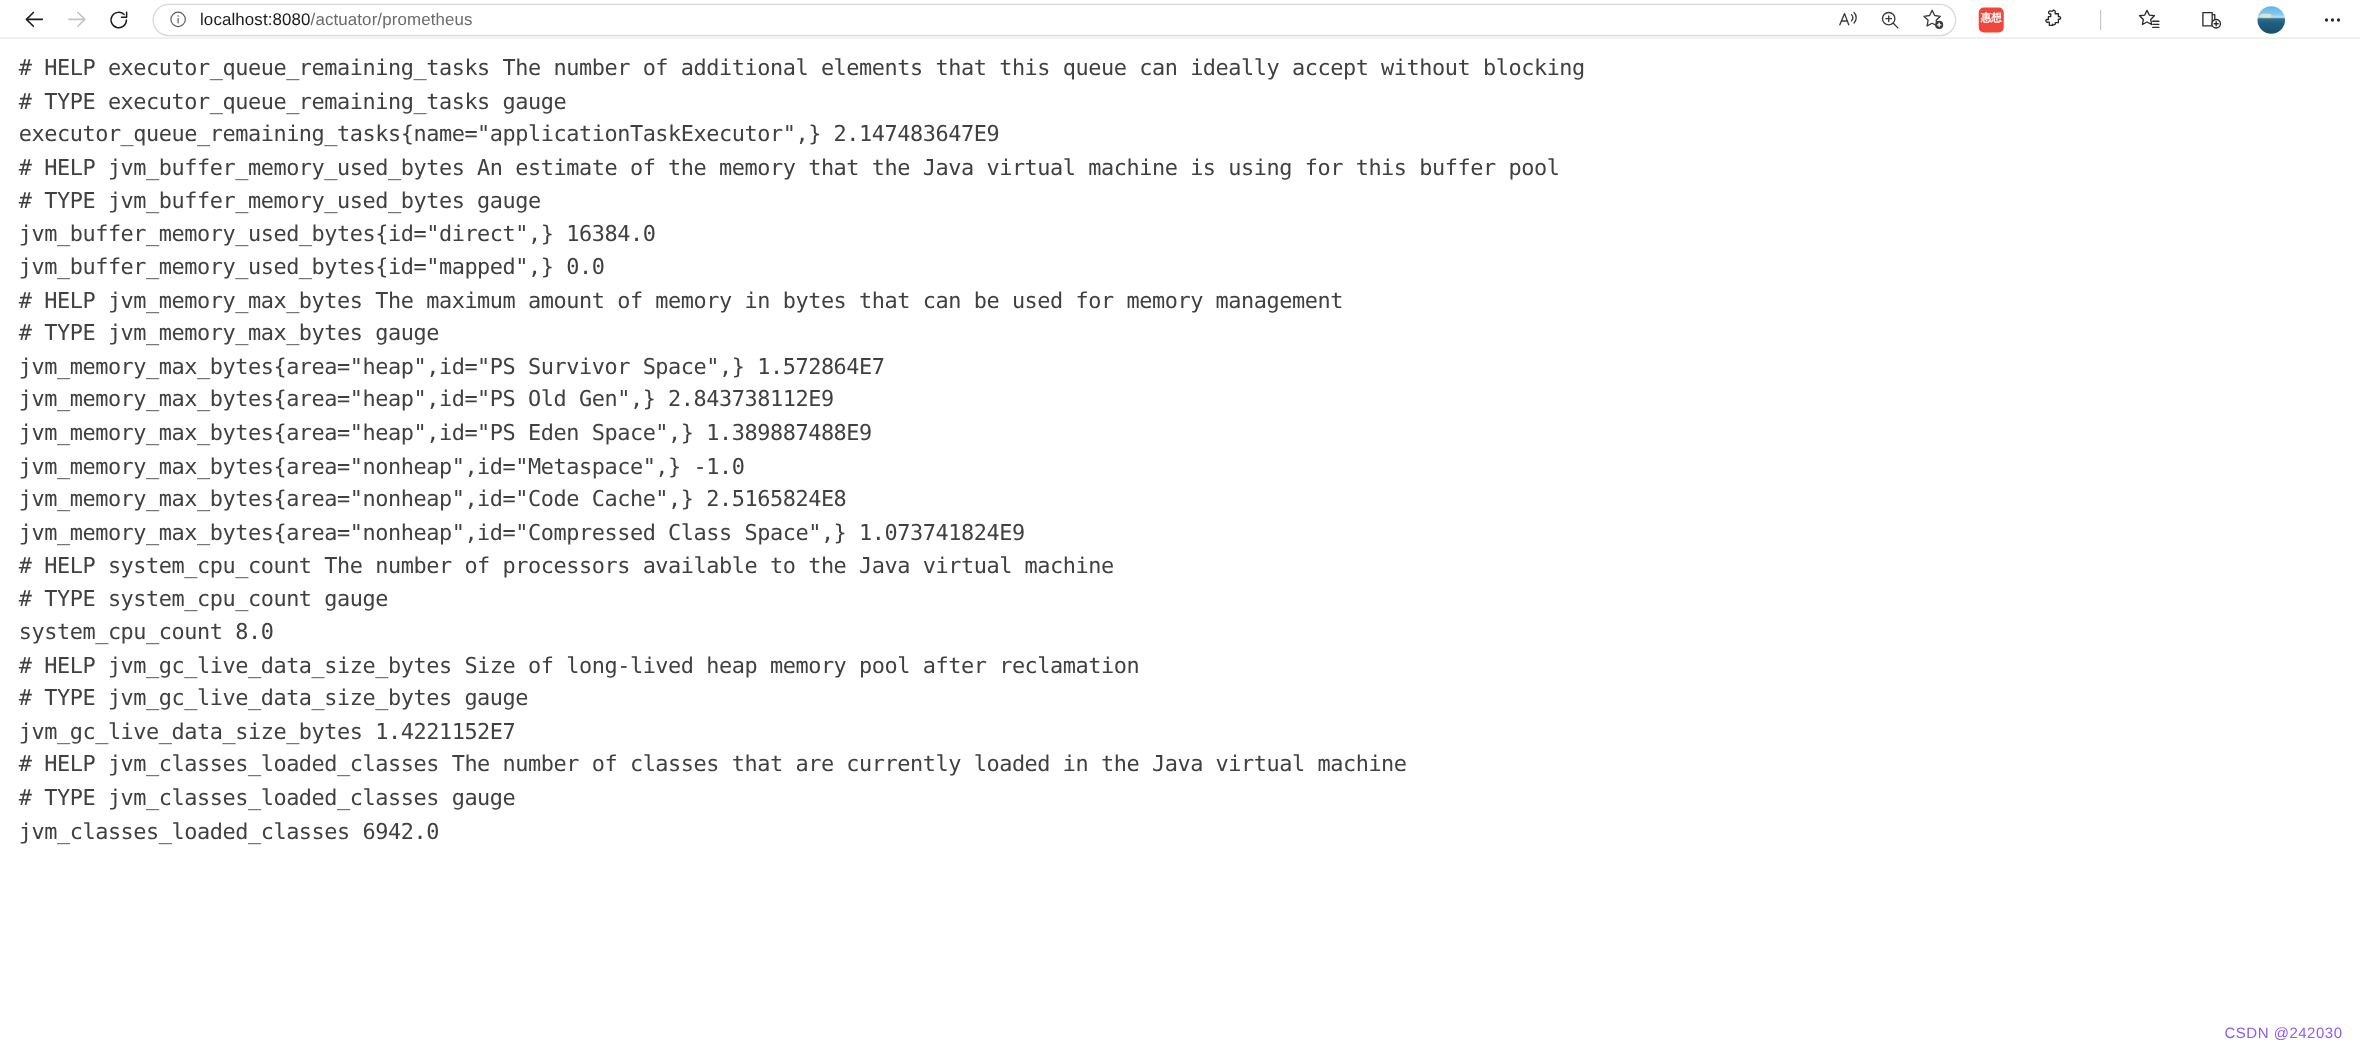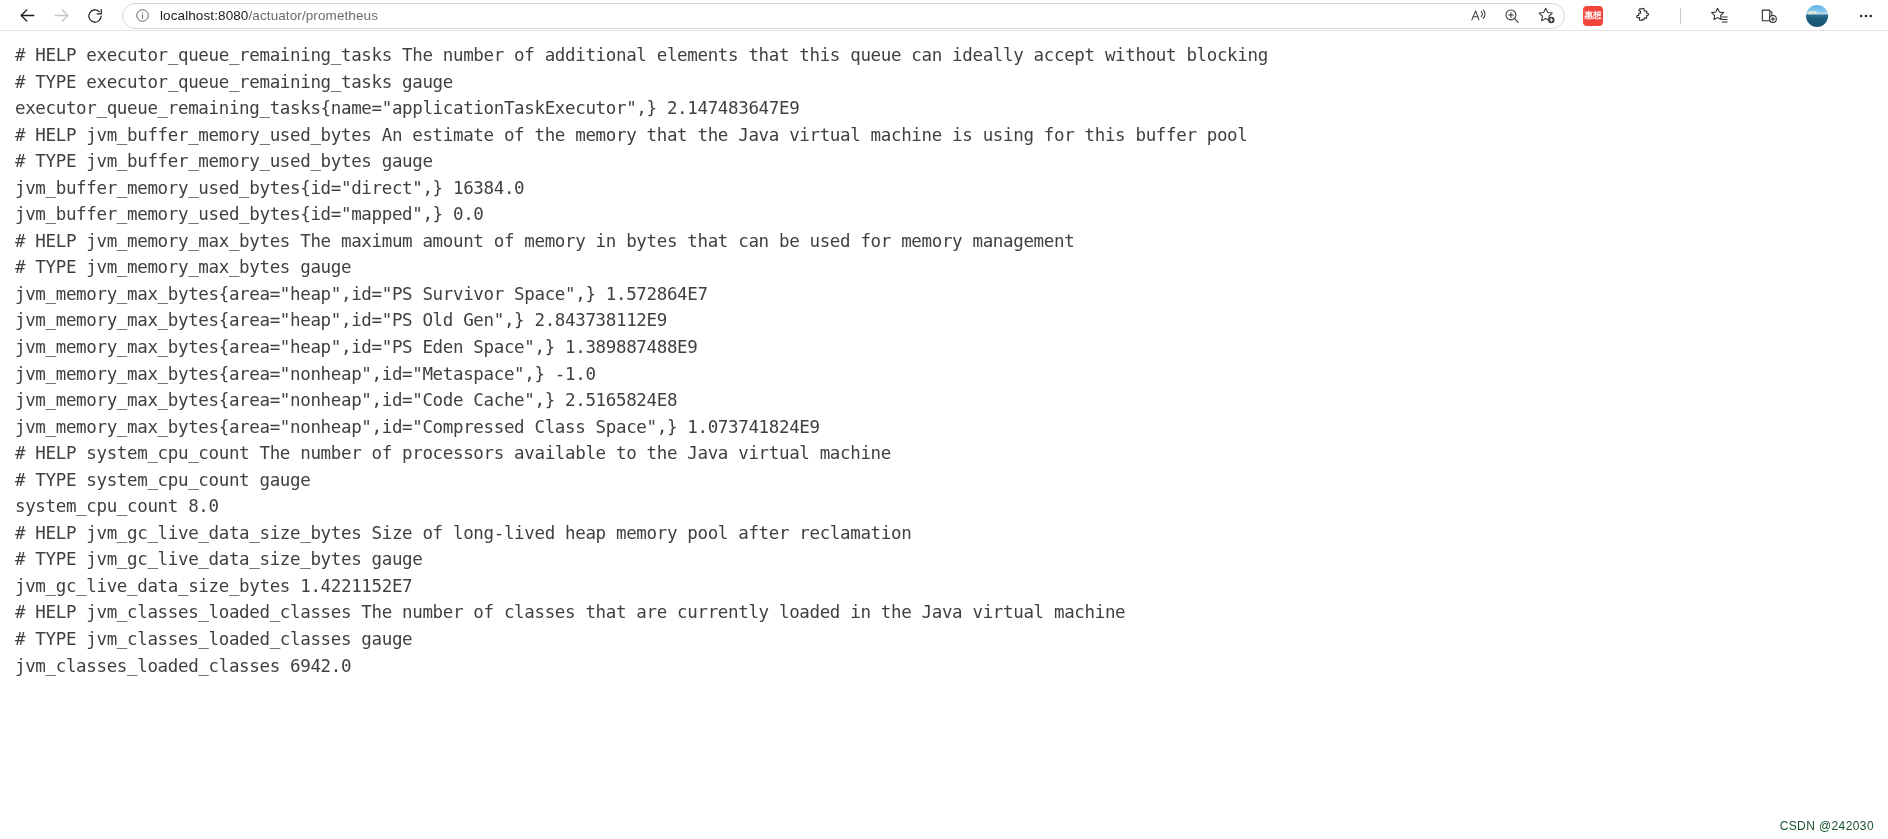--- a/index.html
+++ b/index.html
@@ -185,21 +185,21 @@
     color: #404040;
     white-space: pre;
     letter-spacing: -0.35px;
   }
   #watermark {
     position: absolute;
     right: 14px;
     bottom: 6px;
     font-family: "Liberation Sans", sans-serif;
     font-size: 12px;
-    color: #14532d;
+    color: #8b5cf6;
     letter-spacing: 0.4px;
     user-select: none;
   }
 </style>
 </head>
 <body>
 
 <div id="browser-chrome">
 
   <button class="nav-btn" title="Back">

